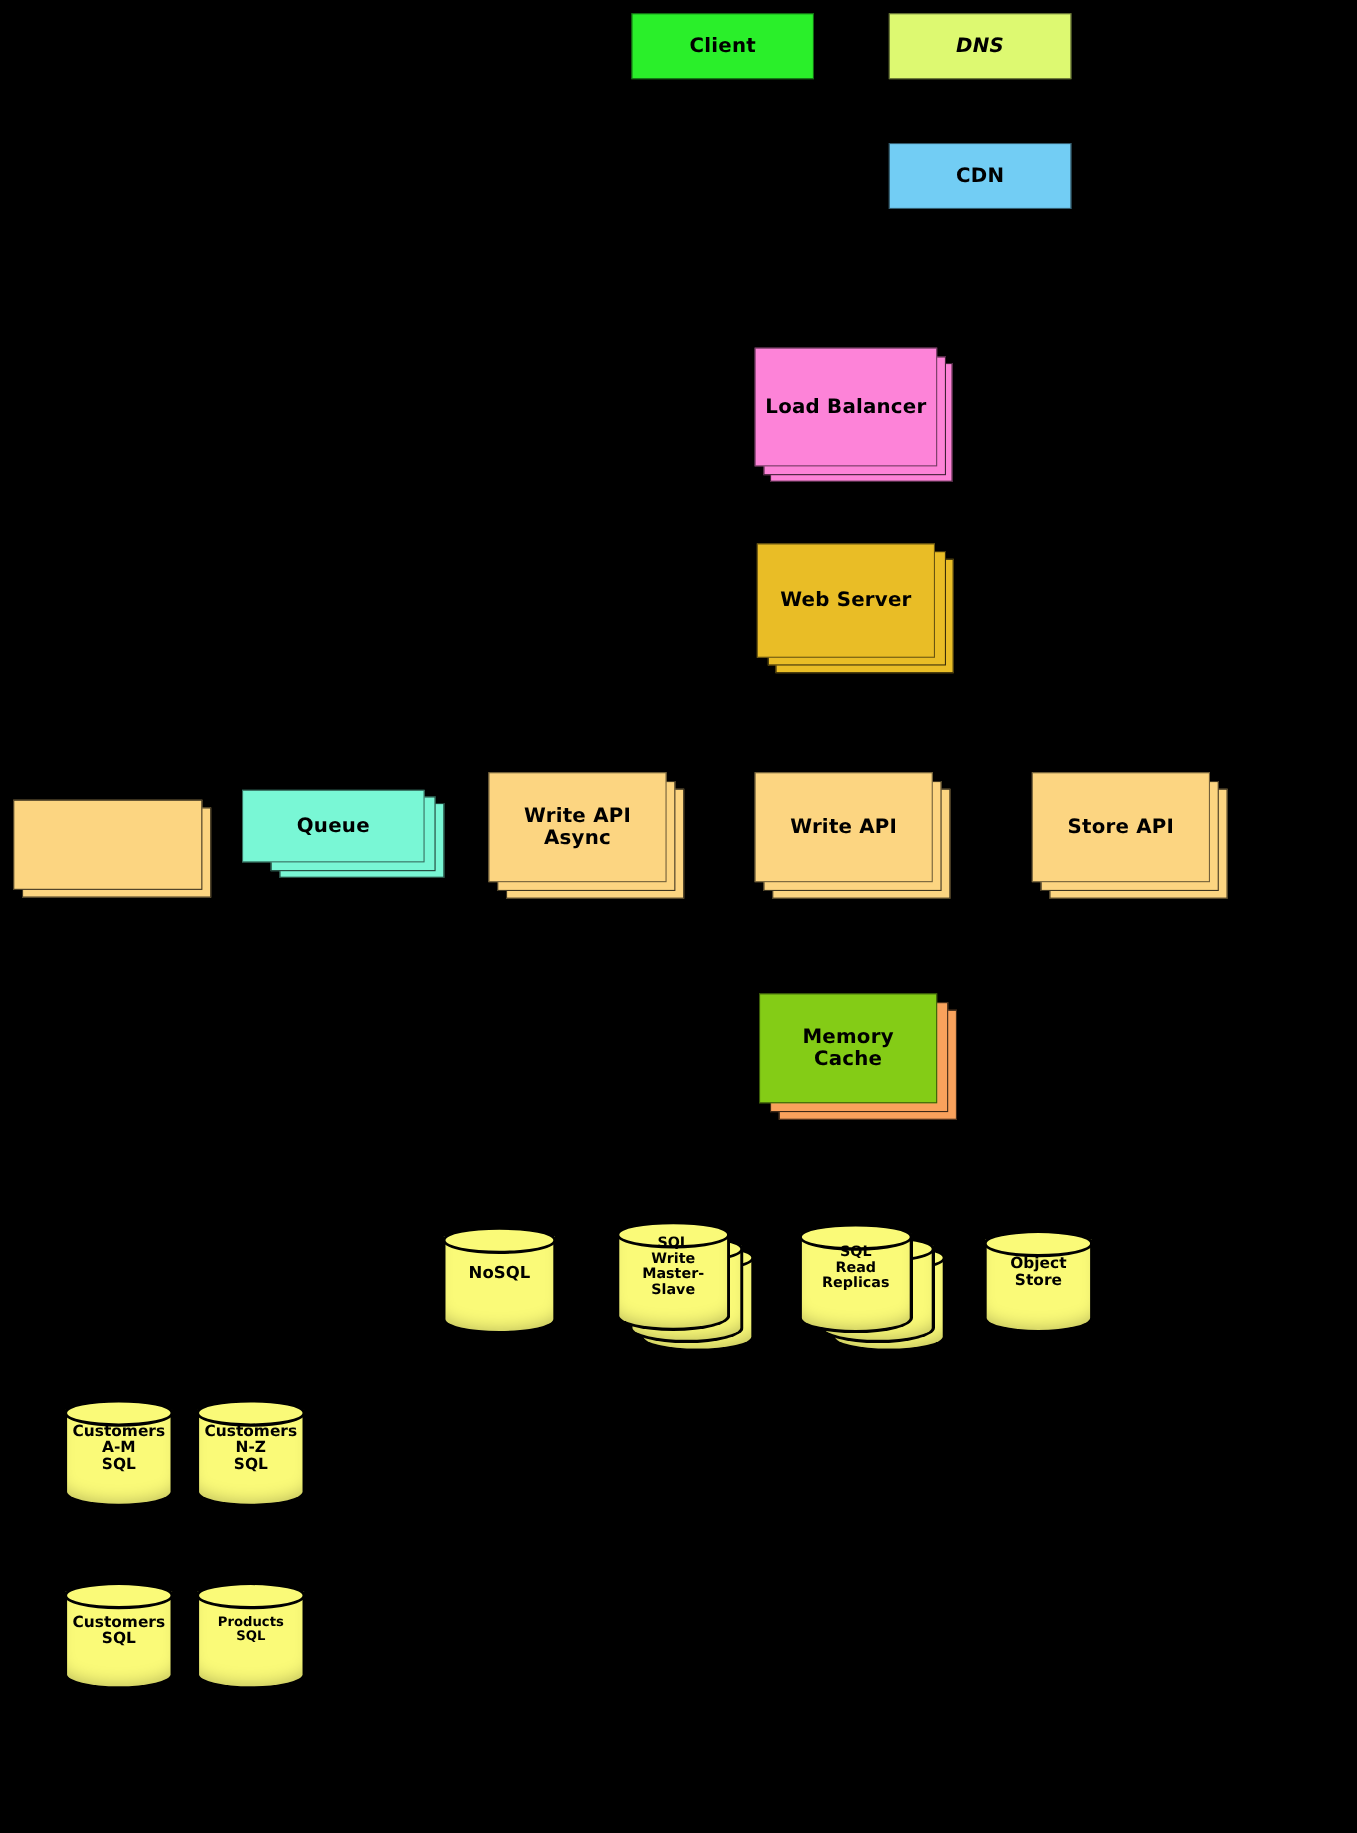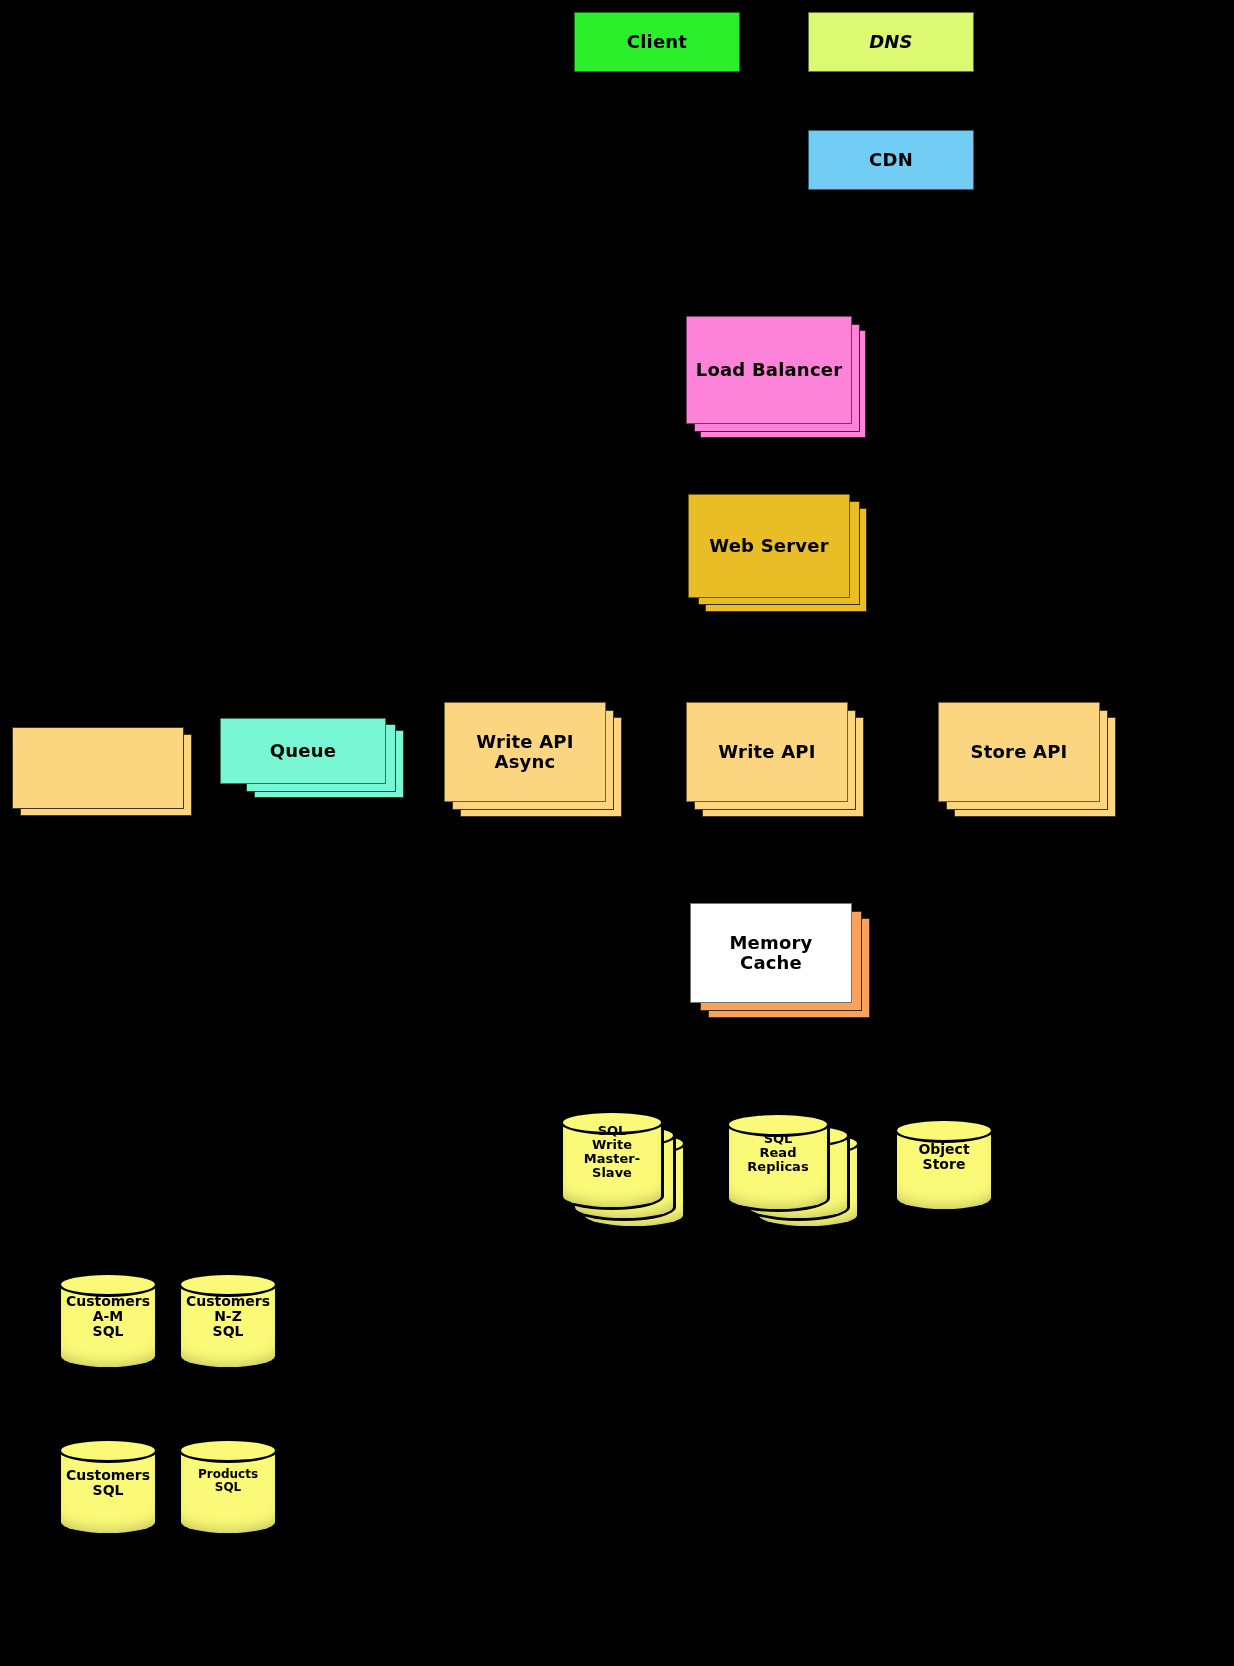--- a/index.html
+++ b/index.html
@@ -145,24 +145,29 @@
   </div>
 
   <div class="stack-l2" style="left:954px; top:717px; width:162px; height:100px; background:#fcd581;"></div>
   <div class="stack-l1" style="left:946px; top:710px; width:162px; height:100px; background:#fcd581;"></div>
   <div class="node" style="left:938px; top:702px; width:162px; height:100px; background:#fcd581;">
     <span class="lbl">Store API</span>
   </div>
 
   <div class="stack-l2" style="left:708px; top:918px; width:162px; height:100px; background:#f9a25c;"></div>
   <div class="stack-l1" style="left:700px; top:911px; width:162px; height:100px; background:#f9a25c;"></div>
-  <div class="node" style="left:690px; top:903px; width:162px; height:100px; background:#ffffff;">
+  <div class="node" style="left:690px; top:903px; width:162px; height:100px; background:#84cc16;">
     <span class="lbl">Memory Cache</span>
   </div>
 
+  <div class="cyl" style="left:402px; top:1115px; width:104px; height:98px;">
+    <div class="cyl-body"></div>
+    <div class="cyl-top"></div>
+    <div class="cyl-text" style="top:34px;">NoSQL</div>
+  </div>
 
   <div class="cyl cyl-stack s2" style="left:582px; top:1131px; width:104px; height:98px;">
     <div class="cyl-body"></div>
     <div class="cyl-top"></div>
   </div>
   <div class="cyl cyl-stack" style="left:572px; top:1123px; width:104px; height:98px;">
     <div class="cyl-body"></div>
     <div class="cyl-top"></div>
   </div>
   <div class="cyl" style="left:560px; top:1110px; width:104px; height:100px;">

